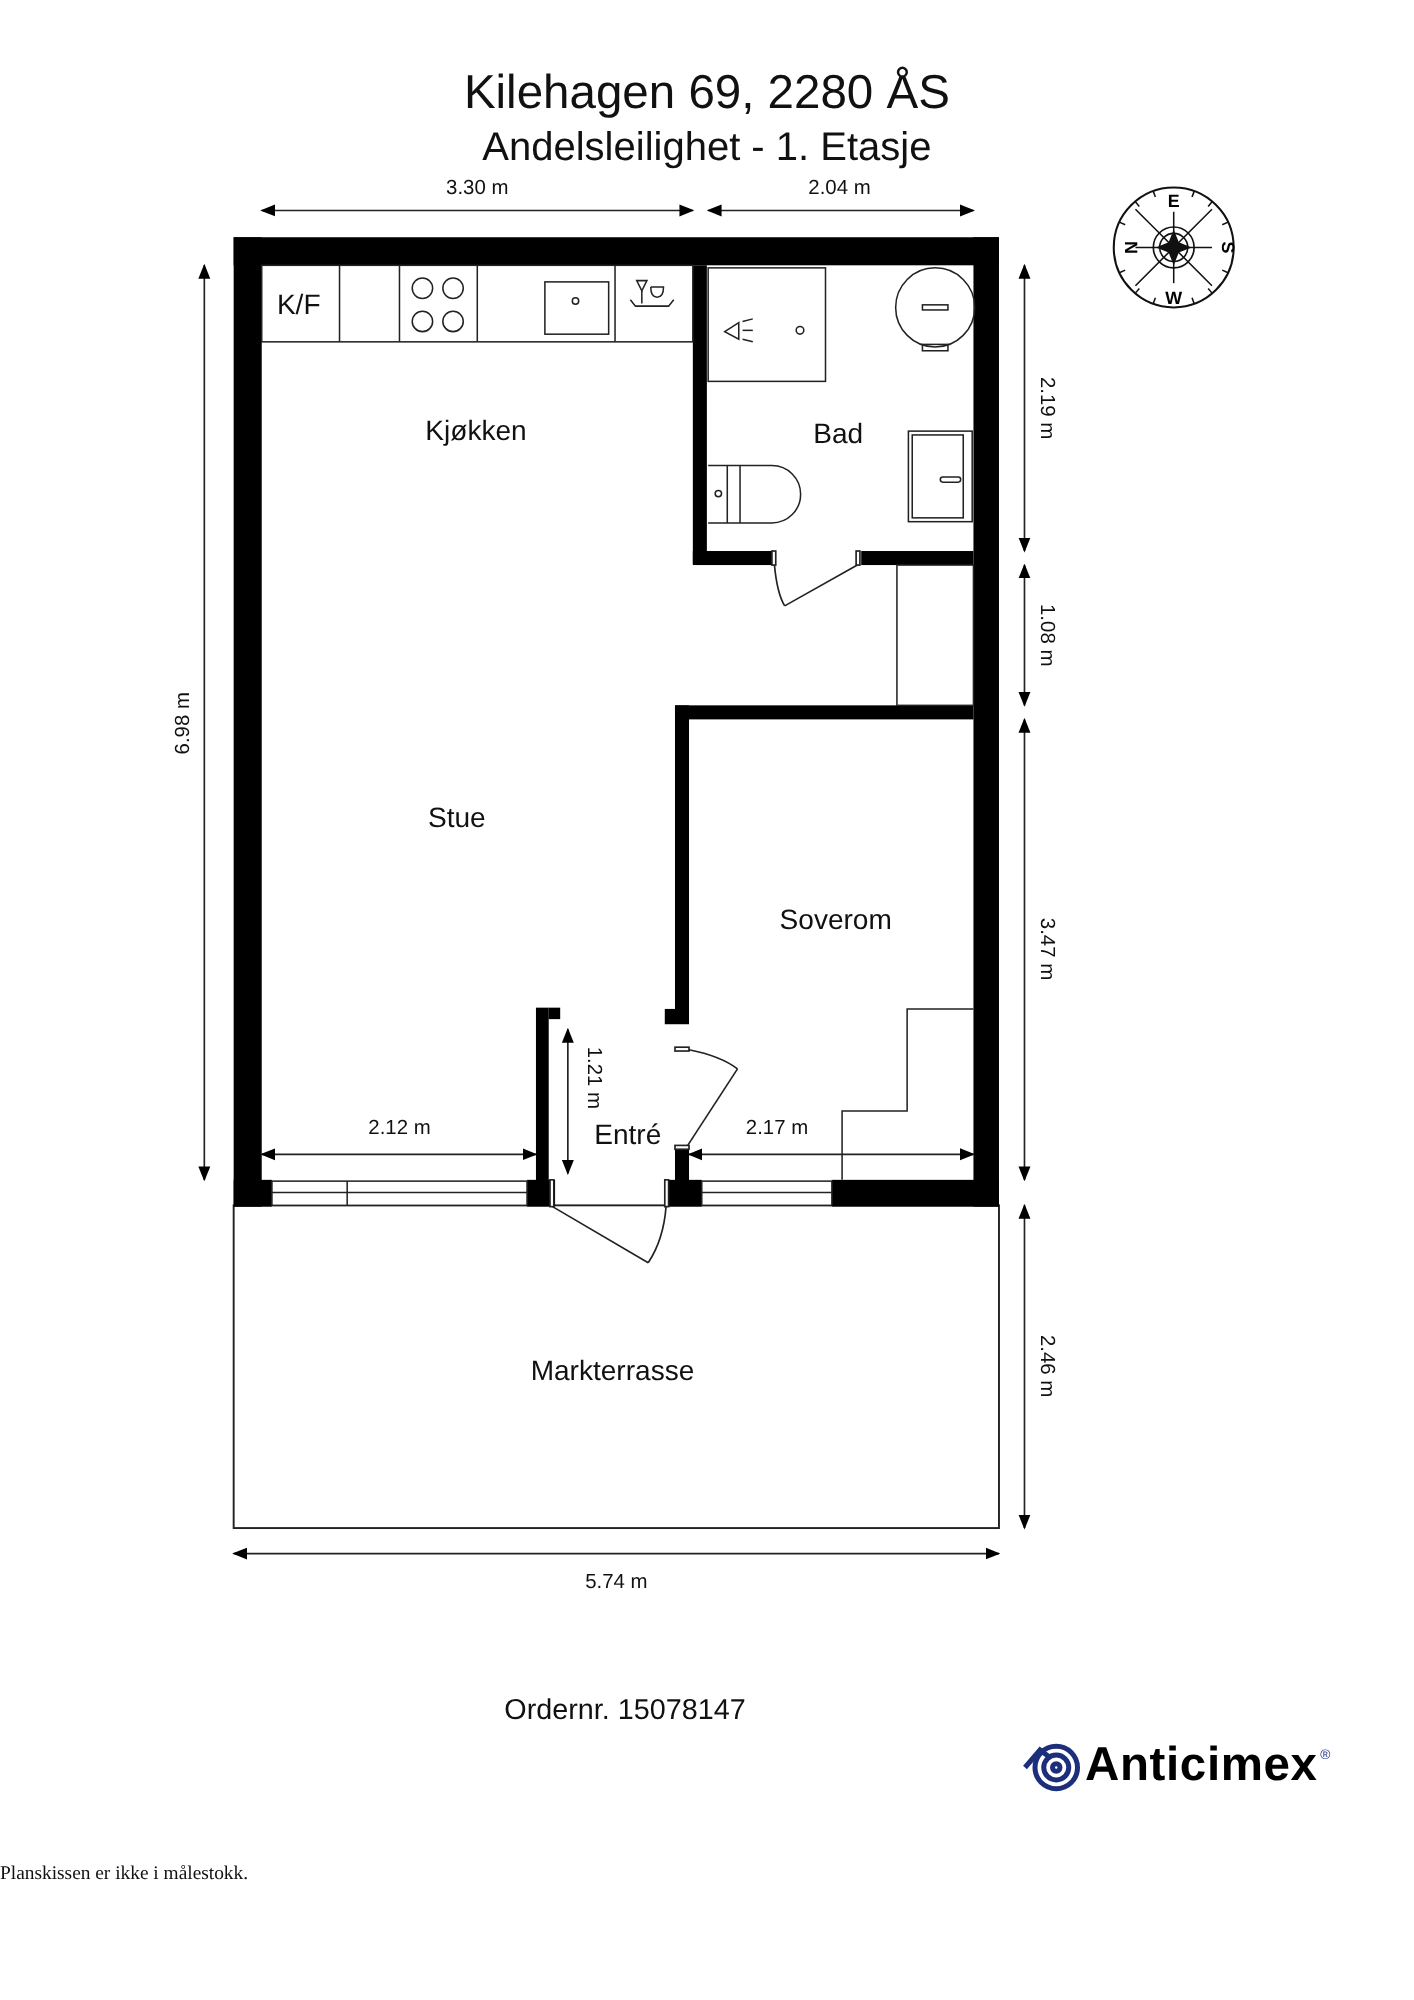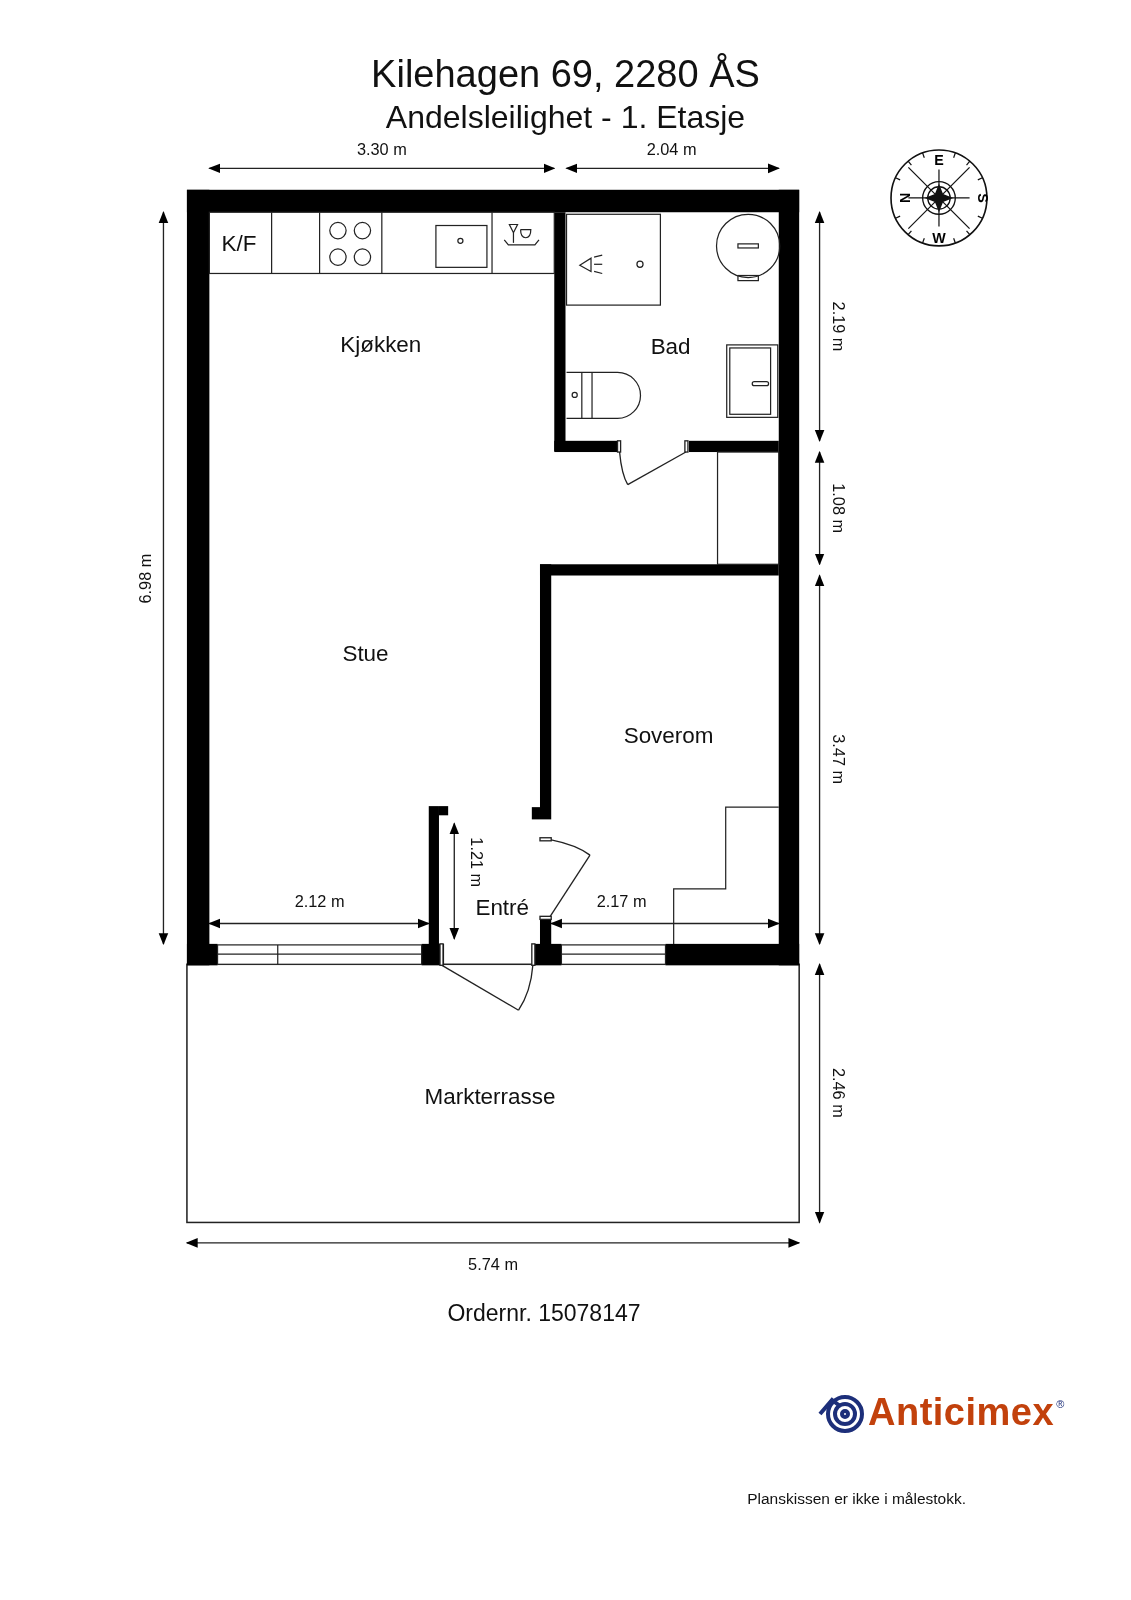--- a/index.html
+++ b/index.html
@@ -2,25 +2,25 @@
 <html><head>
   <meta charset="utf-8">
   <style>
     html, body { margin: 0; padding: 0; background: #ffffff; }
     body { width: 1131px; height: 1600px; position: relative; overflow: hidden;
            font-family: "Liberation Sans", sans-serif; color: #111; }
     .abs { position: absolute; }
     .title { left: 0; width: 1131px; text-align: center; top: 52px; font-size: 38px; line-height: 44px; }
     .subtitle { left: 0; width: 1131px; text-align: center; top: 98px; font-size: 32px; line-height: 38px; }
     svg.plan { position: absolute; left: 0; top: 0; }
-    .order { left: 0; width: 1000px; text-align: center; top: 1300px; font-size: 23px; padding-left: 44px; }
+    .order { left: 0; width: 1000px; text-align: center; top: 1354px; font-size: 23px; }
     .logo { left: 818px; top: 1390px; width: 260px; height: 44px; display: flex; align-items: center; }
-    .logo-text { font-weight: bold; color: #c2410c; font-size: 38px; letter-spacing: 0.5px; }
+    .logo-text { font-weight: bold; color: #000000; font-size: 38px; letter-spacing: 0.5px; }
     .logo-reg { font-size: 11px; color: #1d2f7a; margin-left: 2px; align-self: flex-start; margin-top: 8px; }
-    .disclaimer { left: 0; width: 966px; text-align: right; top: 1490px; font-size: 15.5px; line-height: 18px; }
+    .disclaimer { left: 0; width: 966px; text-align: left; top: 1490px; font-size: 15.5px; line-height: 18px; font-family: Liberation Serif, serif; }
   </style>
 </head>
 <body>
 
 <div class="abs title">Kilehagen 69, 2280 ÅS</div>
 <div class="abs subtitle">Andelsleilighet  - 1. Etasje</div>
 
 <svg class="plan" width="1131" height="1600" viewBox="0 0 1108 1568" xmlns="http://www.w3.org/2000/svg">
   <defs>
     <marker id="arr" viewBox="0 0 10 10" refX="9" refY="5" markerWidth="9" markerHeight="9" orient="auto-start-reverse">

